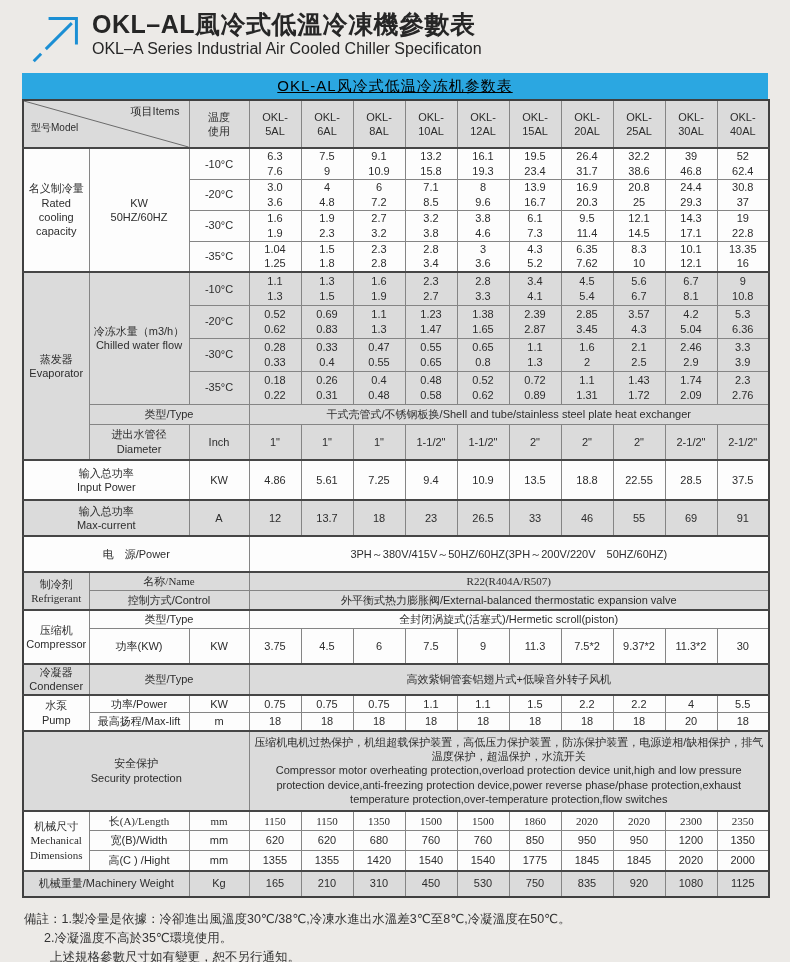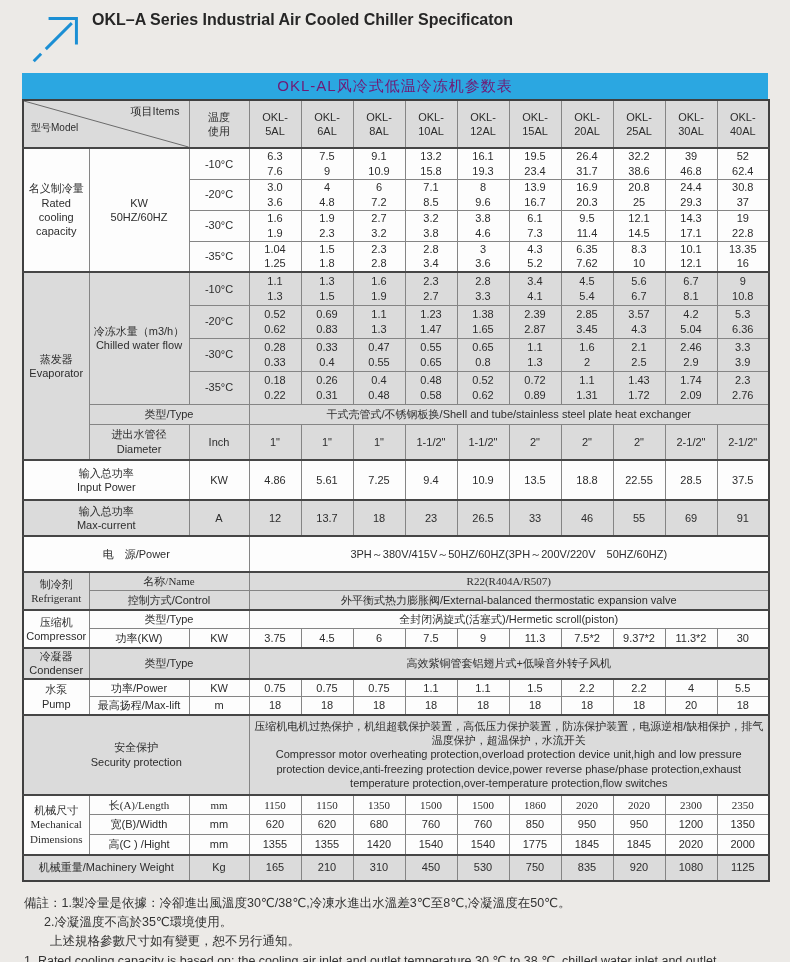--- a/index.html
+++ b/index.html
@@ -8,26 +8,26 @@
     background:#ECEAE7;
     font-family:"Liberation Sans","DejaVu Sans",sans-serif;
     color:#2d2d2d;
     overflow:hidden;
   }
   
   .header{display:flex;align-items:flex-start;padding:10px 0 0 30px;height:62px;box-sizing:border-box;}
   .brand-arrow{width:52px;height:52px;margin:2px 10px 0 0;flex:0 0 auto;}
   .titles{display:flex;flex-direction:column;}
   .title-zh{font-size:25px;font-weight:600;color:#262626;letter-spacing:0.5px;line-height:1.15;}
-  .title-en{font-size:16px;font-weight:700;color:#262626;line-height:1.25;}
+  .title-en{font-size:16px;font-weight:400;color:#262626;line-height:1.25;}
   
   .banner{
     margin:11px 0 0 22px;width:746px;height:26px;box-sizing:border-box;
-    background:#2BA7E1;color:#701a75;
-    font-size:15px;text-align:center;line-height:26px;letter-spacing:1px;
+    background:#2BA7E1;color:#000000;
+    font-size:15px;text-align:center;line-height:26px;letter-spacing:1px;text-decoration:underline;
   }
   
   table.spec{
     border-collapse:collapse;table-layout:fixed;
     width:746px;margin-left:22px;
     background:#ffffff;
     border:2px solid #404040;
   }
   table.spec td{
     border:1px solid #858585;
@@ -54,20 +54,21 @@
 </head>
 <body>
 
 <div class="header">
   <svg class="brand-arrow" viewBox="0 0 56 56" fill="none">
     <path d="M20 7 H50 V35" stroke="#1B8FD4" stroke-width="3.2"></path>
     <path d="M45 12 L17 40" stroke="#1B8FD4" stroke-width="3.2"></path>
     <path d="M12 45 L4 53" stroke="#1B8FD4" stroke-width="3.2"></path>
   </svg>
   <div class="titles">
+    <div class="title-zh">OKL–AL風冷式低溫冷凍機參數表</div>
     <div class="title-en">OKL–A Series Industrial Air Cooled Chiller Specificaton</div>
   </div>
 </div>
 
 <div class="banner">OKL-AL风冷式低温冷冻机参数表</div>
 
 <table class="spec">
   <colgroup>
       <col style="width: 66px;">
       <col style="width: 100px;">
@@ -367,21 +368,21 @@
       <tr class="bg-grey" style="height: 20px;">
         <td colspan="2">控制方式/Control</td>
         <td colspan="10">外平衡式热力膨胀阀/External-balanced thermostatic expansion valve</td>
       </tr>
       <tr class="bg-white sep" style="height: 18px;">
         <td rowspan="2">压缩机
 Compressor</td>
         <td colspan="2">类型/Type</td>
         <td colspan="10">全封闭涡旋式(活塞式)/Hermetic scroll(piston)</td>
       </tr>
-      <tr class="bg-white" style="height: 20px;">
+      <tr class="bg-white" style="height: 36px;">
         <td>功率(KW)</td>
         <td>KW</td>
         <td>3.75</td>
         <td>4.5</td>
         <td>6</td>
         <td>7.5</td>
         <td>9</td>
         <td>11.3</td>
         <td>7.5*2</td>
         <td>9.37*2</td>

